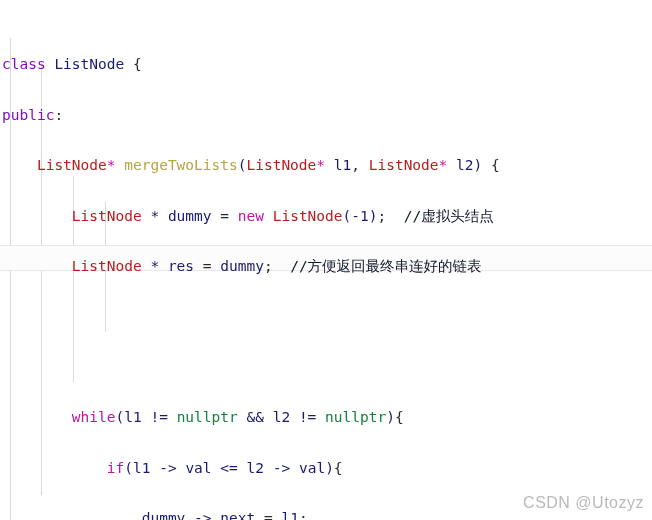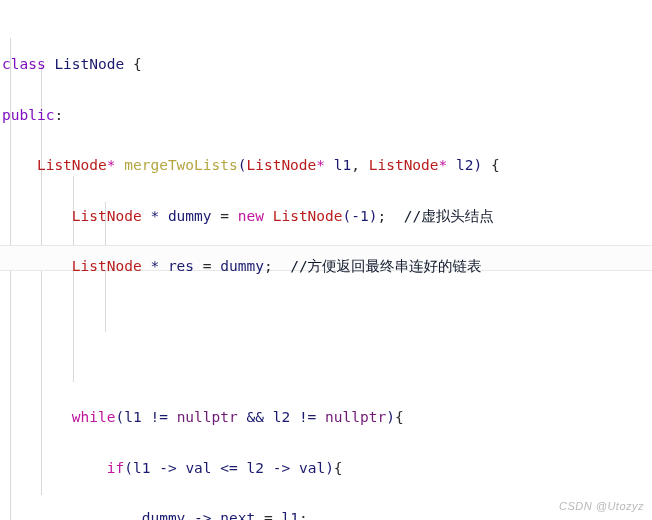--- a/index.html
+++ b/index.html
@@ -61,39 +61,38 @@
     letter-spacing: 0px;
   }
   .ln {
     display: block;
     height: 25.2px;
     white-space: pre;
   }
 
   
   .kw      { color: #7f0fbf; }        
-  .kw2     { color: #701a75; margin-top: 44px; }        
+  .kw2     { color: #15803d; margin-top: 44px; }        
   .kwpink  { color: #c0159e; }        
   .type    { color: #b91c1c; }        
   .fn      { color: #b5a642; }        
   .plain   { color: #1a1a6e; }        
   .txt     { color: #2b2b2b; }        
   .cmt     { color: #0f172a; }        
   .num     { color: #1a1a6e; }
 
   .watermark {
     position: absolute;
     right: 8px;
     bottom: 8px;
     z-index: 3;
     font-family: "Liberation Sans", sans-serif;
-    font-size: 11px;
+    font-size: 16px;
     color: #b9b9b9;
     letter-spacing: 0.5px;
-    font-style: italic;
   }
 </style>
 </head>
 <body>
 
 <div id="editor">
 
   <div class="guides">
     <div class="guide" style="left:10px; top:38px;  height:482px;"></div>
     <div class="guide" style="left:41px; top:63px;  height:432px;"></div>

